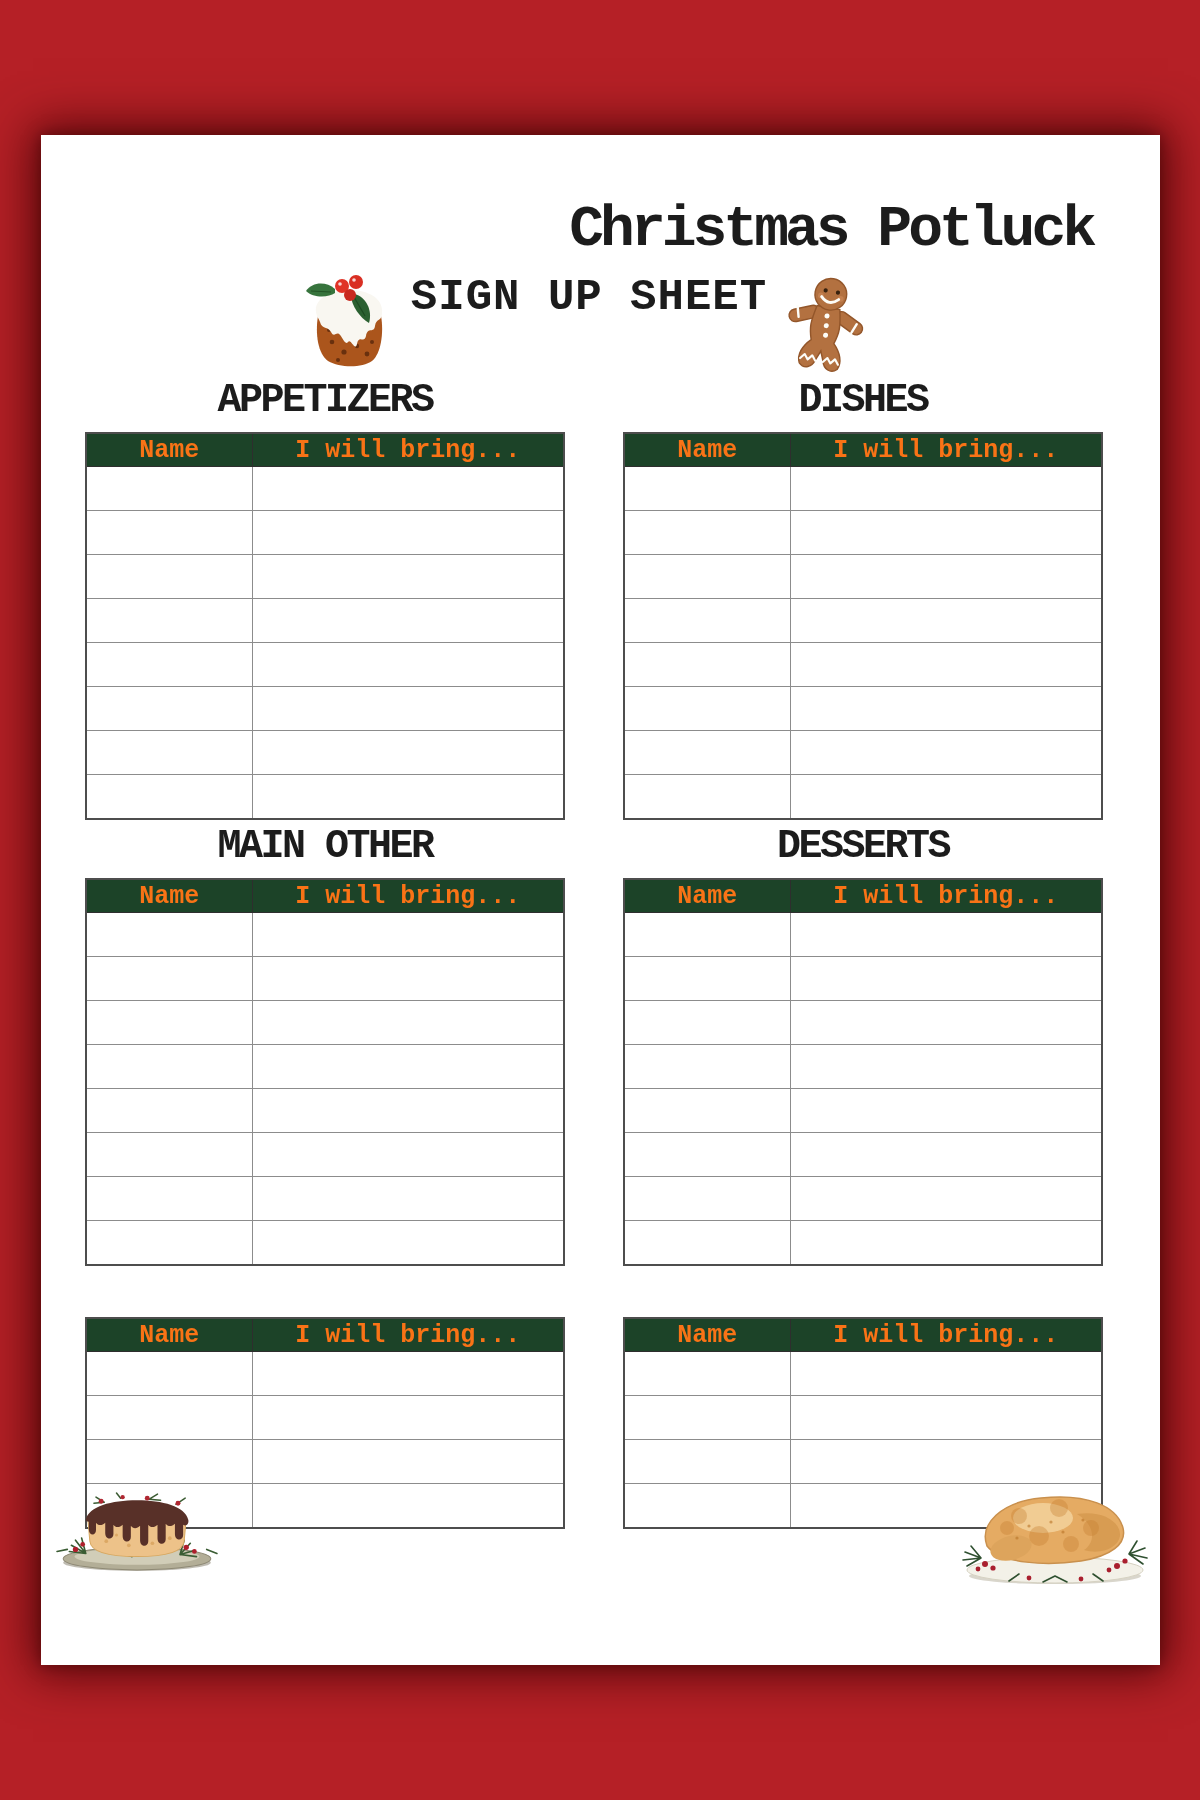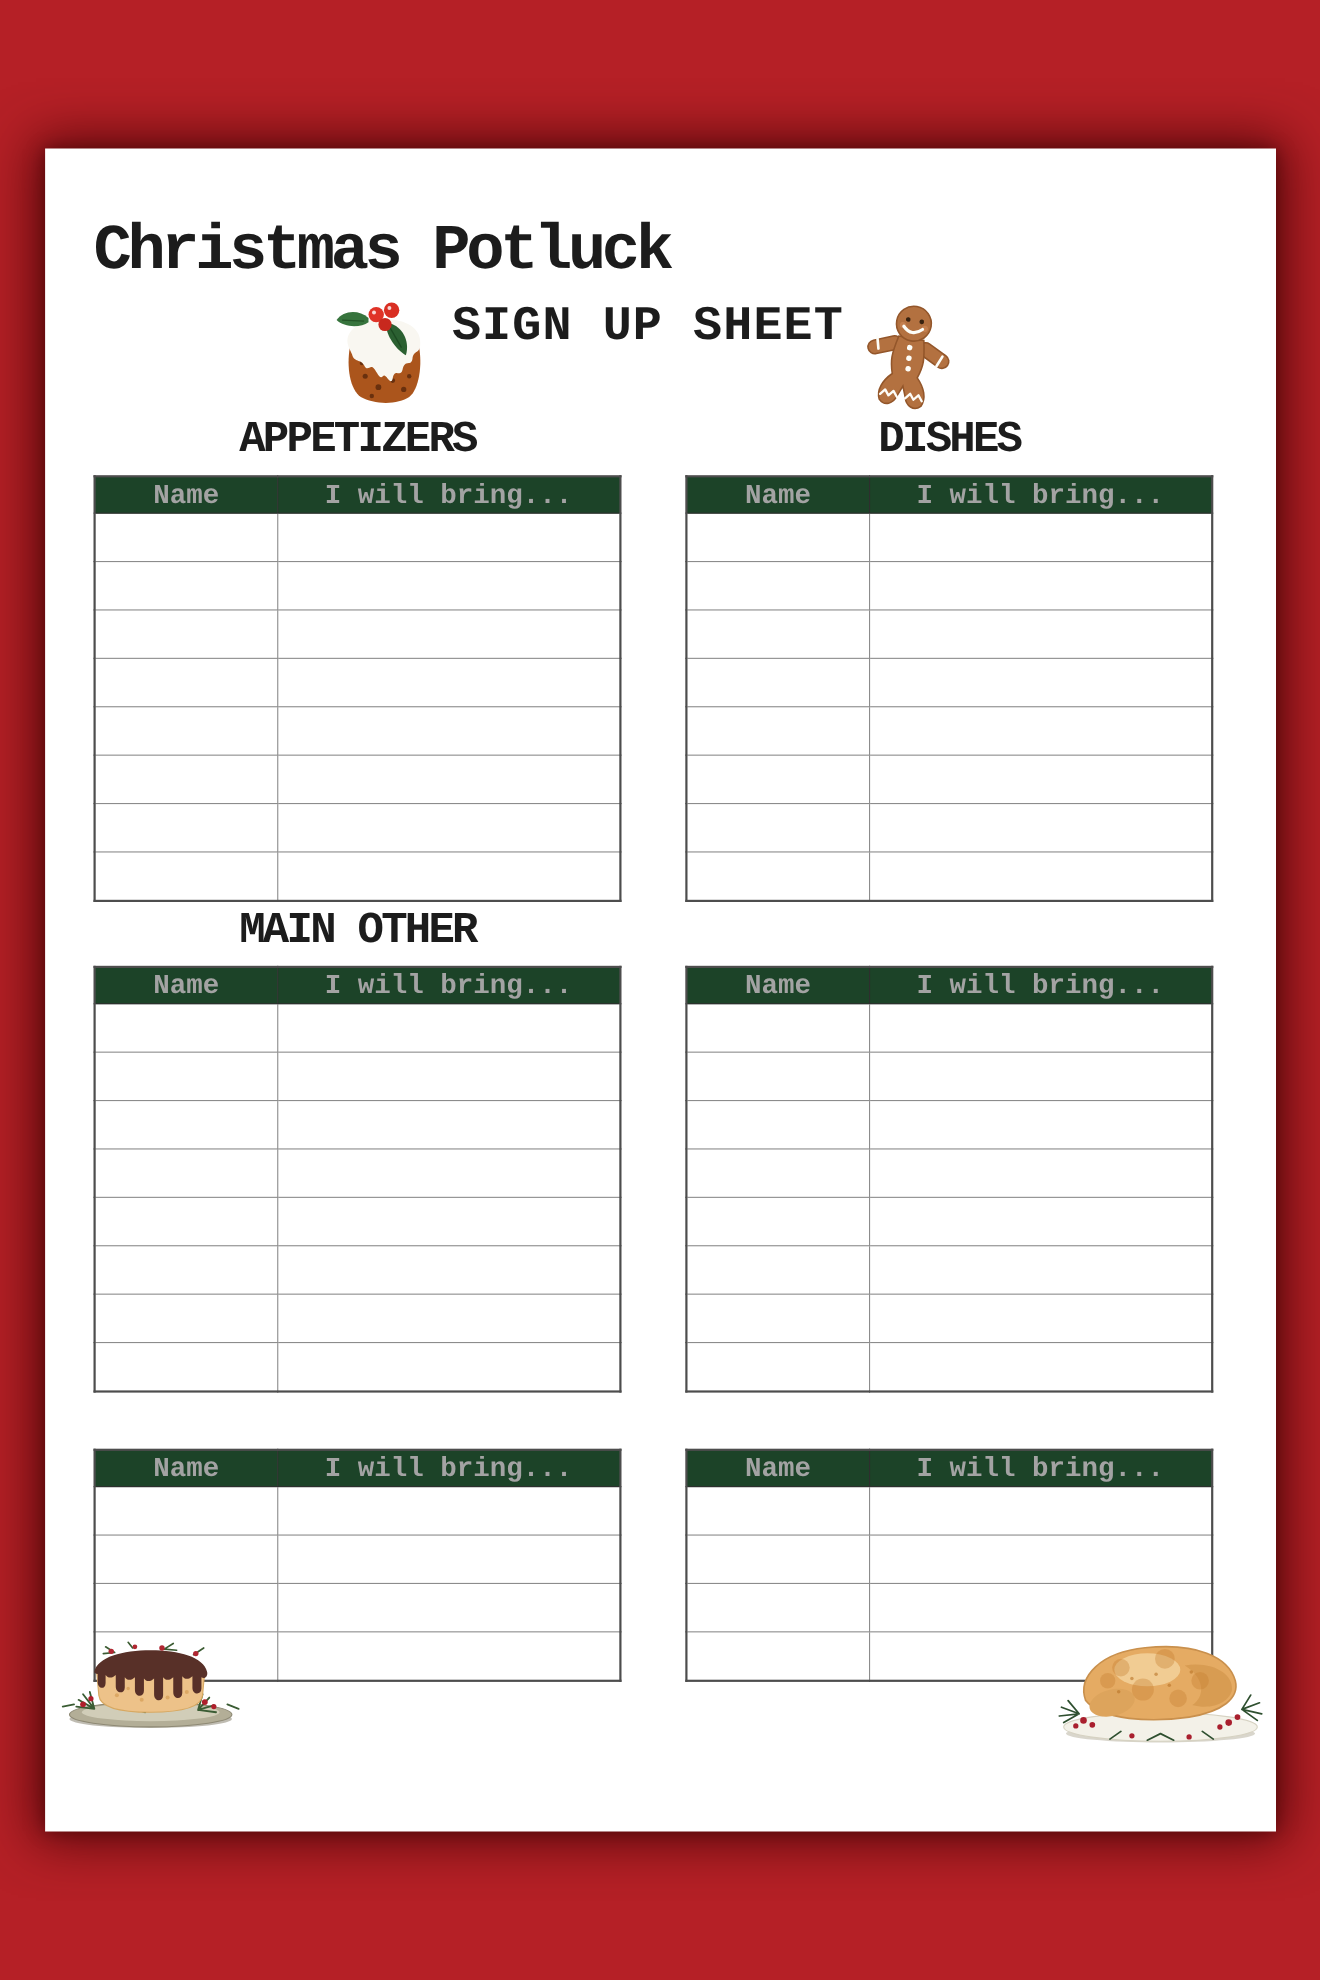--- a/index.html
+++ b/index.html
@@ -9,21 +9,21 @@
     font-family:"Liberation Mono","DejaVu Sans Mono",monospace;
     font-weight:bold;color:#1c1c1c;
   }
   .page{
     position:absolute;left:41px;top:135px;width:1119px;height:1530px;
     background:#ffffff;
     box-shadow:0 0 46px 8px rgba(60,2,4,.8), 0 0 14px rgba(60,2,4,.55);
   }
   .title{
     position:absolute;left:44px;top:66px;width:1008px;height:60px;
-    text-align:left;font-size:58px;line-height:1;letter-spacing:-4px;
+    text-align:right;font-size:58px;line-height:1;letter-spacing:-4px;
     white-space:nowrap;
   }
   .subtitle{
     position:absolute;left:44px;top:140px;width:1008px;height:44px;
     text-align:center;font-size:44px;line-height:1;letter-spacing:1px;
     white-space:nowrap;
   }
   .section-heading{
     position:absolute;width:480px;text-align:center;
     font-size:40px;line-height:1;letter-spacing:-2.5px;white-space:nowrap;
@@ -33,21 +33,21 @@
   .h-main{left:44px;top:692px}
   .h-desserts{left:582px;top:692px}
   .h-other{left:44px;top:1130px;width:1018px}
 
   table.sheet-table{
     position:absolute;width:480px;border-collapse:collapse;table-layout:fixed;
     background:#fff;border:2px solid #4d4d4d;
   }
   .sheet-table col.c-name{width:166px}
   .sheet-table th{
-    background:#1c4328;color:#a3a3a3;height:30px;
+    background:#1c4328;color:#f97316;height:30px;
     font-size:25px;font-weight:bold;letter-spacing:0;
     border:1px solid #2e2e2e;text-align:center;vertical-align:middle;
     font-family:"Liberation Mono","DejaVu Sans Mono",monospace;
   }
   .sheet-table td{
     height:41px;border:1px solid #8c8c8c;background:#fff;
   }
   .t-appetizers{left:44px;top:297px}
   .t-sides{left:582px;top:297px}
   .t-main{left:44px;top:743px}
@@ -116,20 +116,21 @@
         <path d="M82,52 L78,62" stroke="#fdfdf8" stroke-width="2.5" stroke-linecap="round"></path>
         <path d="M30,97 L34,92 L38,97 L42,92 L46,97" stroke="#fdfdf8" stroke-width="2.2" fill="none" stroke-linecap="round" stroke-linejoin="round"></path>
         <path d="M54,97 L58,92 L62,97 L66,92 L70,97" stroke="#fdfdf8" stroke-width="2.2" fill="none" stroke-linecap="round" stroke-linejoin="round"></path>
       </g>
     </svg>
   </div>
 
   <div class="section-heading h-appetizers">APPETIZERS</div>
   <div class="section-heading h-sides">DISHES</div>
   <div class="section-heading h-main">MAIN OTHER</div>
+  <div class="section-heading h-desserts">DESSERTS</div>
 
   <table class="sheet-table t-appetizers">
     <colgroup>
         <col class="c-name">
         <col>
       </colgroup>
     <thead>
         <tr>
       <th>Name</th>
       <th>I will bring...</th>

